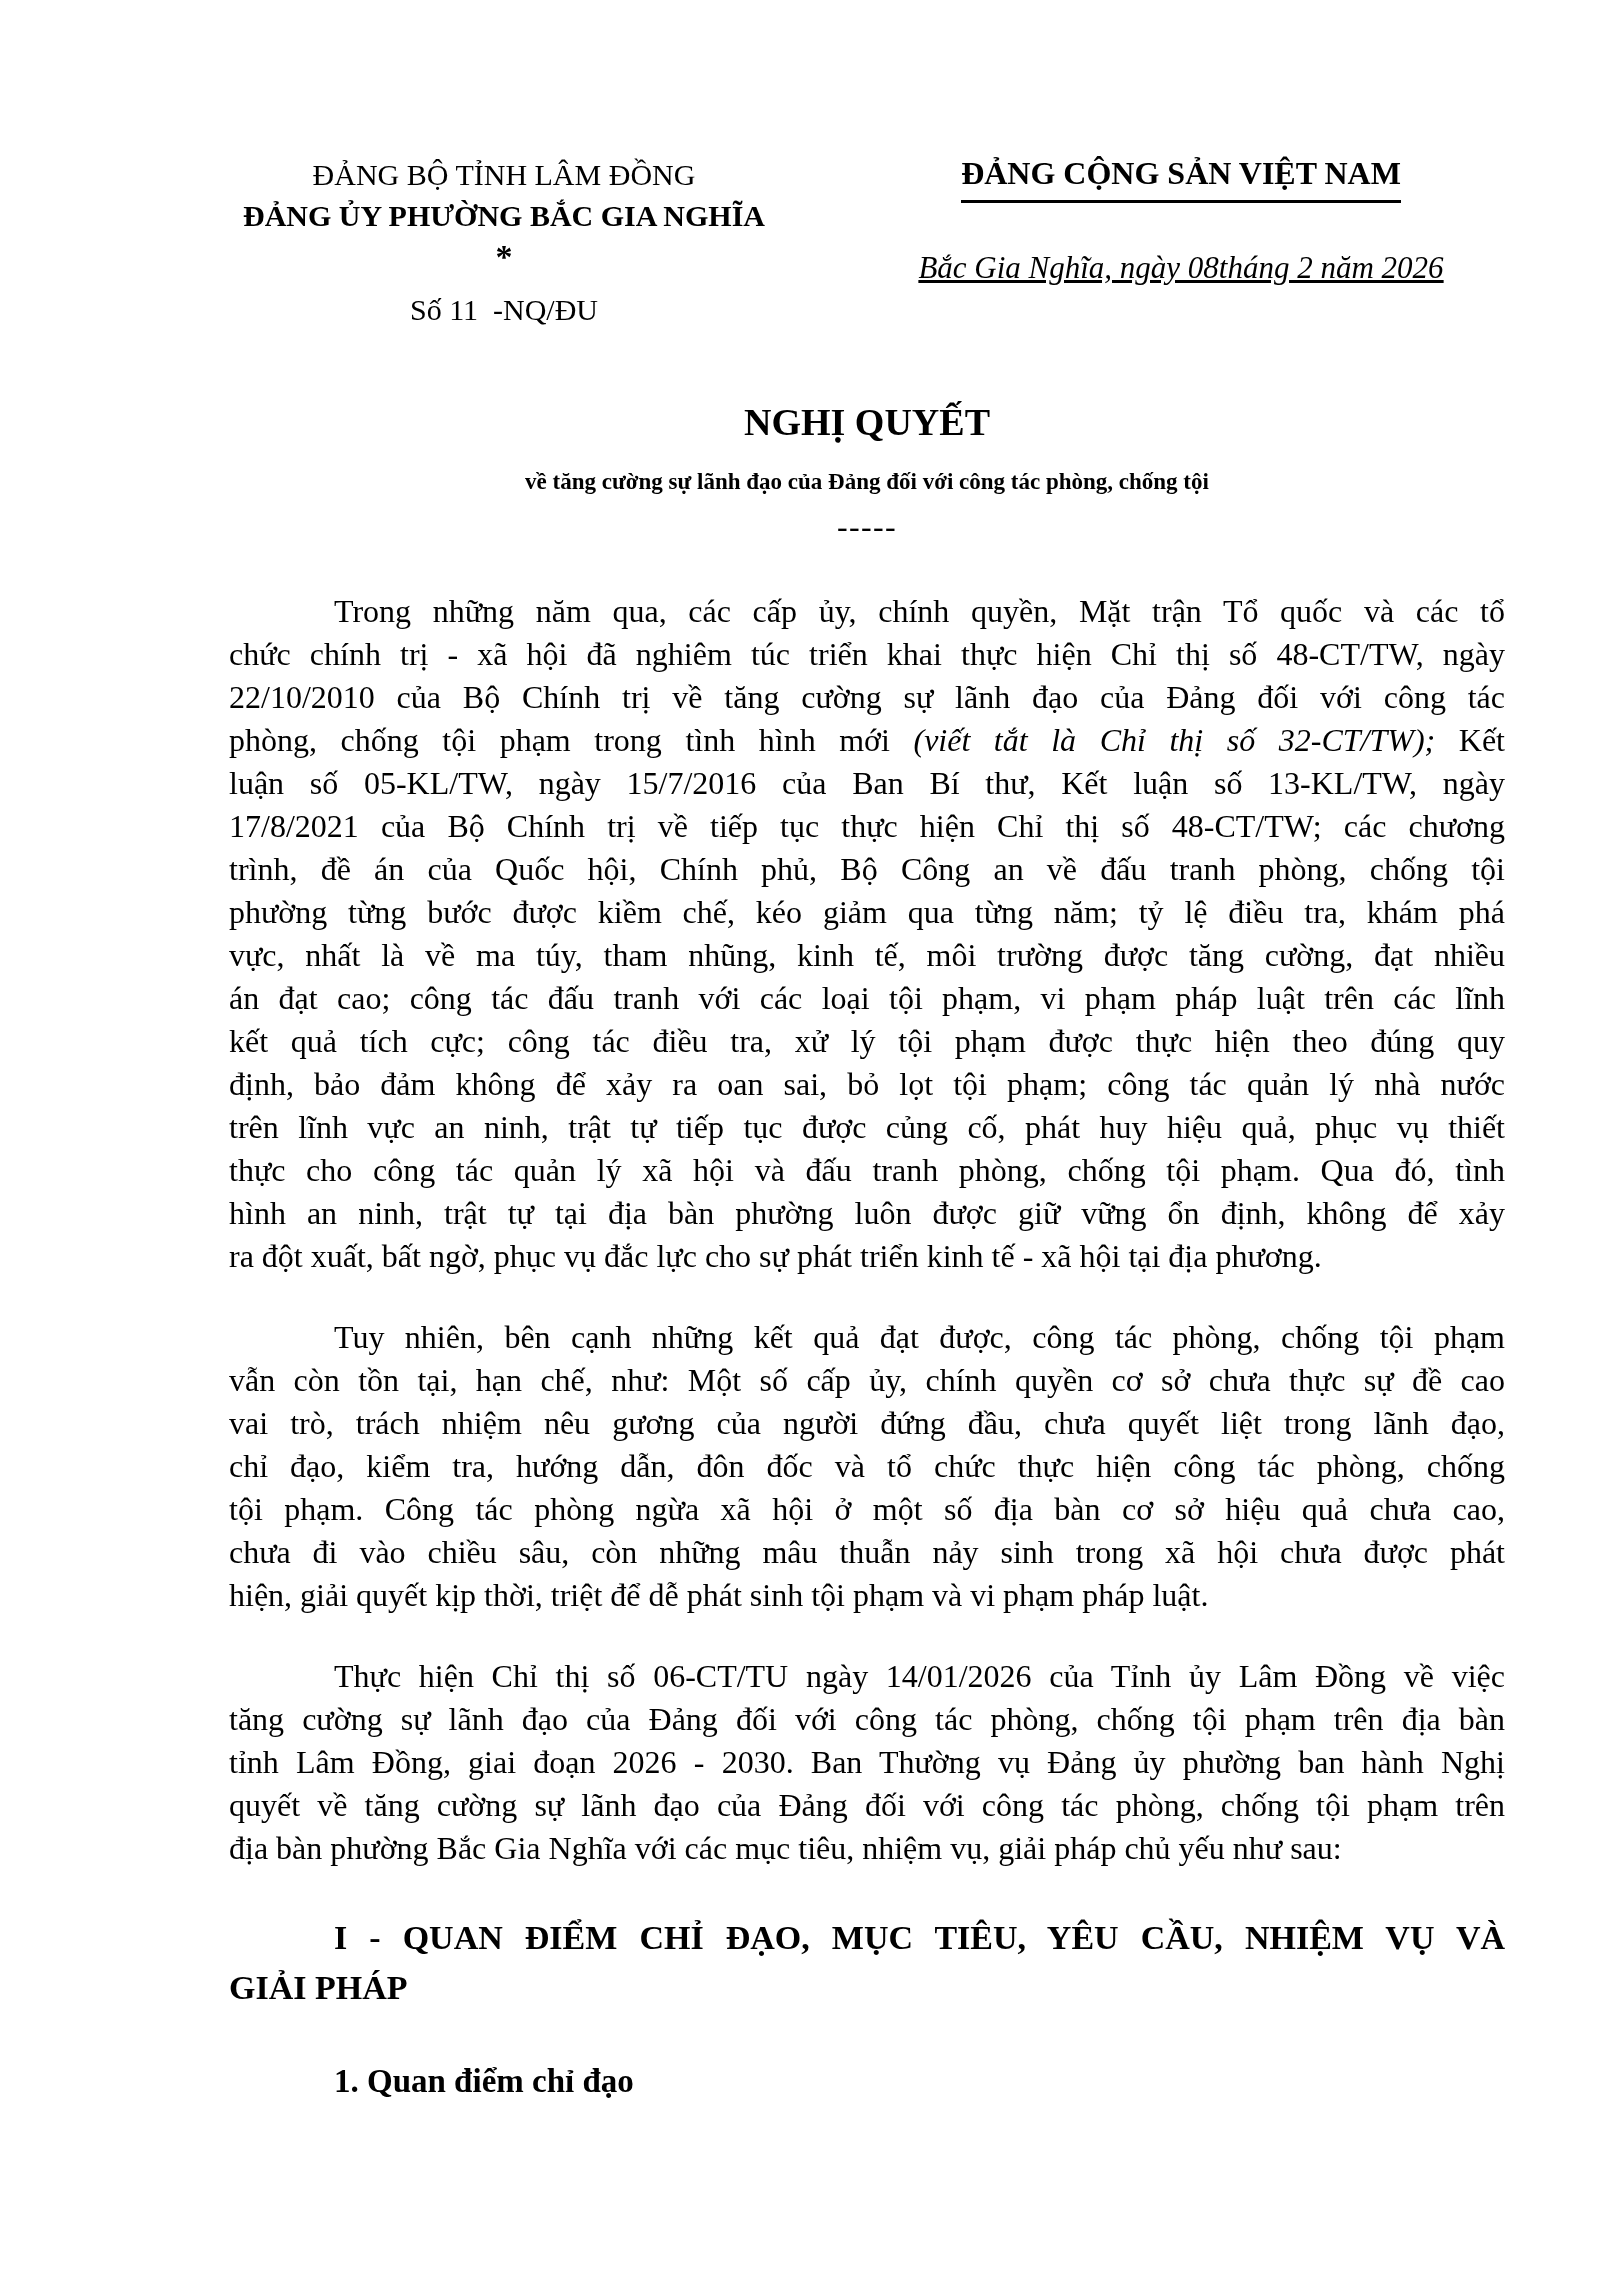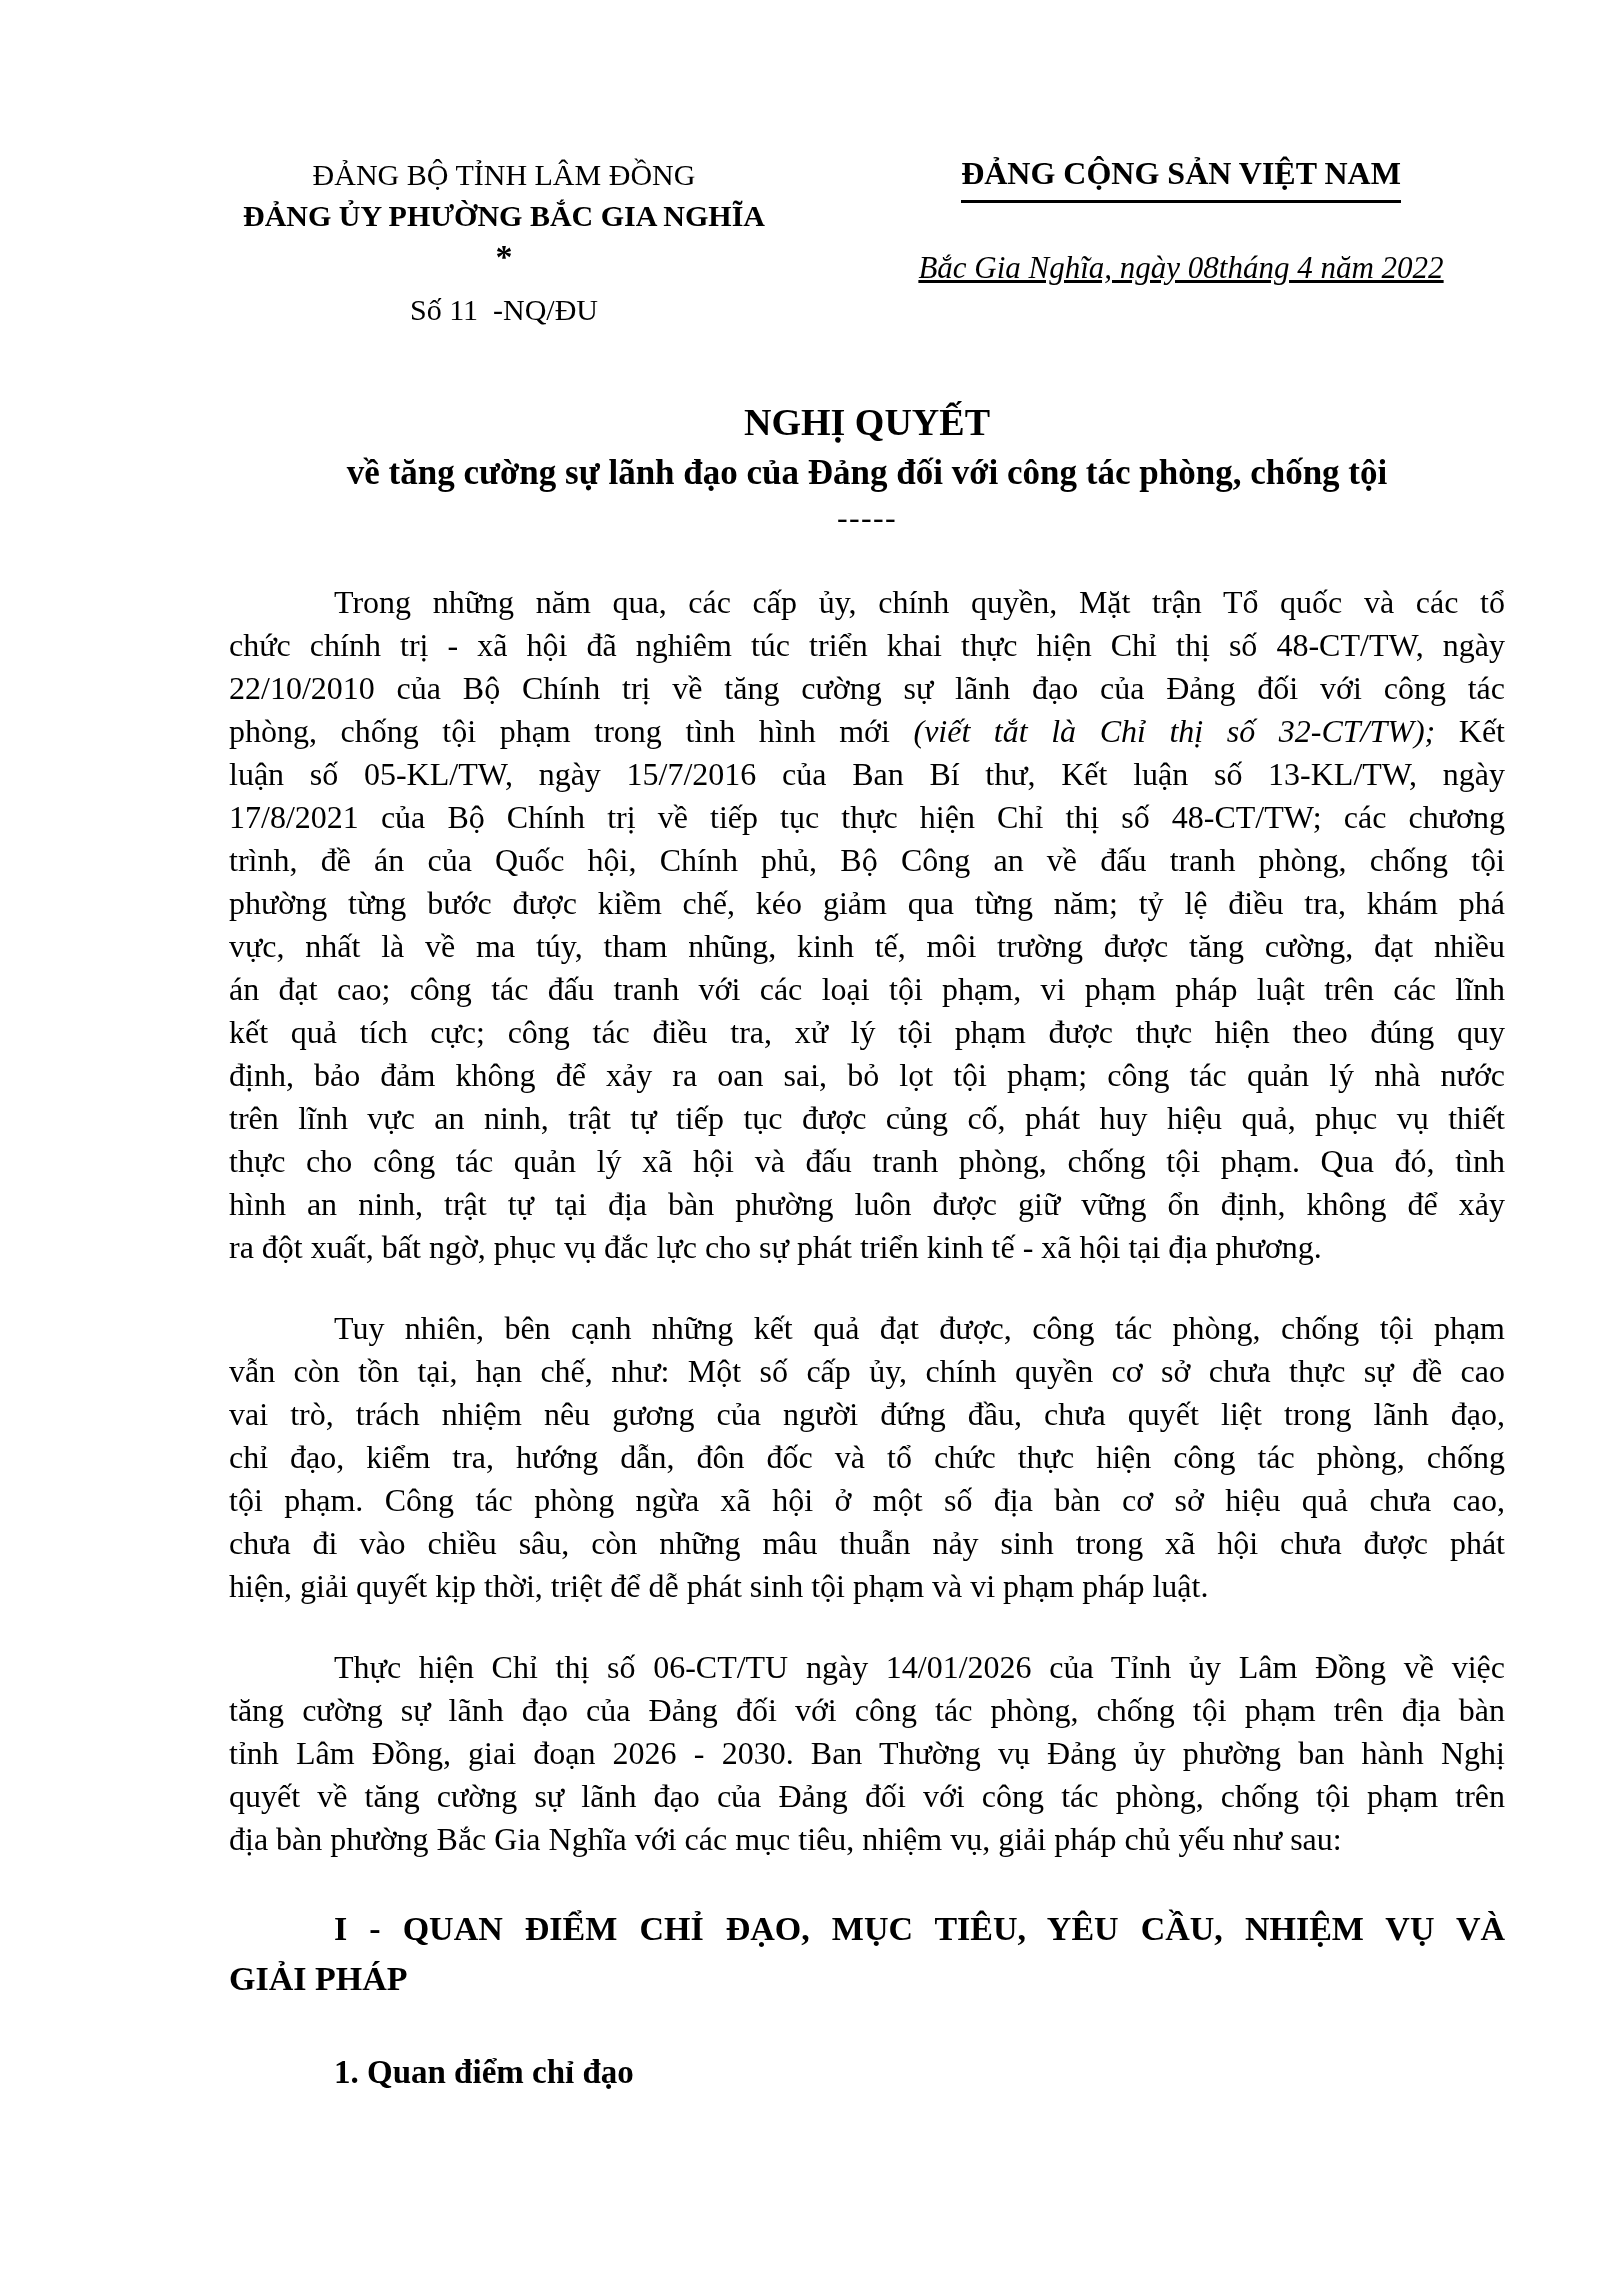--- a/index.html
+++ b/index.html
@@ -24,21 +24,21 @@
   .doc-number { margin-top: 10.5px; white-space: pre; }
   .party-name {
     display: inline-block;
     font-size: 32px; line-height: 38px; font-weight: bold;
     border-bottom: 3.9px solid #000; padding-bottom: 7.9px;
   }
   .dateline { font-size: 31px; line-height: 37px; font-style: italic; margin-top: 46px; white-space: pre; }
   
   .title-block { text-align: center; margin-top: 69px; }
   .title-main { font-size: 38px; line-height: 47px; font-weight: bold; }
-  .title-sub  { font-size: 35px; line-height: 46px; font-weight: bold; margin-top: 4px; }
+  .title-sub  { font-size: 23px; line-height: 46px; font-weight: bold; margin-top: 13px; }
   .title-sep  { font-size: 32px; line-height: 33px; margin-top: 5.2px; letter-spacing: 1.3px; }
   
   .doc-body { margin-top: 47px; }
   .block { margin-top: 38px; }
   .doc-body .block:first-child { margin-top: 0; }
   .line {
     font-size: 32px; line-height: 43px;
     text-align: justify; text-align-last: justify;
   }
   .line.first { text-indent: 105px; }
@@ -57,21 +57,21 @@
     <div class="header-left">
       <div class="h-line">ĐẢNG BỘ TỈNH LÂM ĐỒNG</div>
       <div class="h-line h-bold">ĐẢNG ỦY PHƯỜNG BẮC GIA NGHĨA</div>
       <div class="h-star">*</div>
       <div class="h-line doc-number">Số 11  -NQ/ĐU</div>
     </div>
     <div class="header-right">
       <div>
         <span class="party-name">ĐẢNG CỘNG SẢN VIỆT NAM</span>
       </div>
-      <div class="dateline">Bắc Gia Nghĩa, ngày 08tháng 4 năm 2022</div>
+      <div class="dateline">Bắc Gia Nghĩa, ngày 08tháng 2 năm 2026</div>
     </div>
   </div>
 
   <div class="title-block">
     <div class="title-main">NGHỊ QUYẾT</div>
     <div class="title-sub">
       <div>về tăng cường sự lãnh đạo của Đảng đối với công tác phòng, chống tội</div>
     </div>
     <div class="title-sep">-----</div>
   </div>

